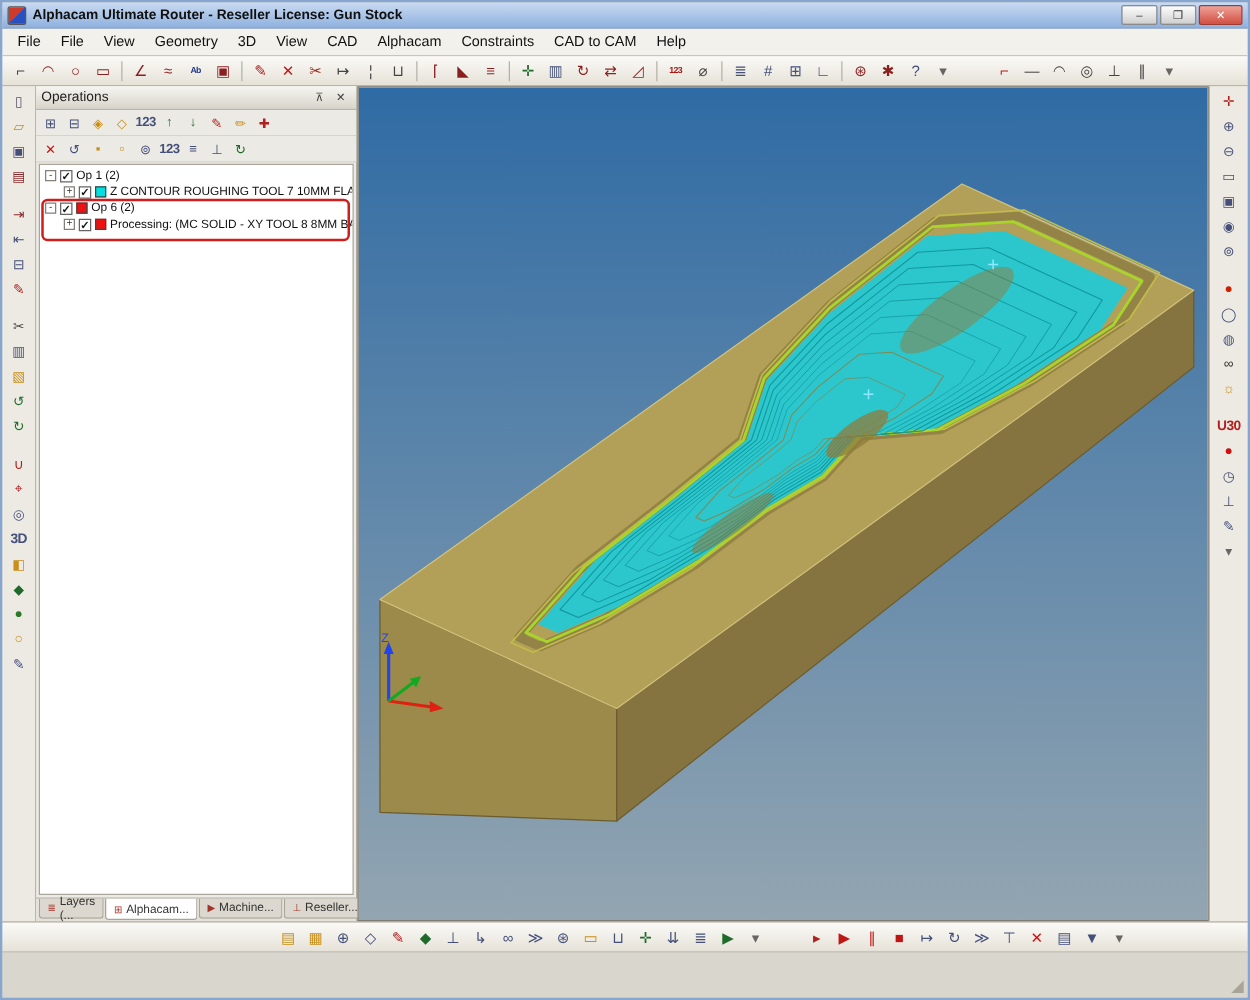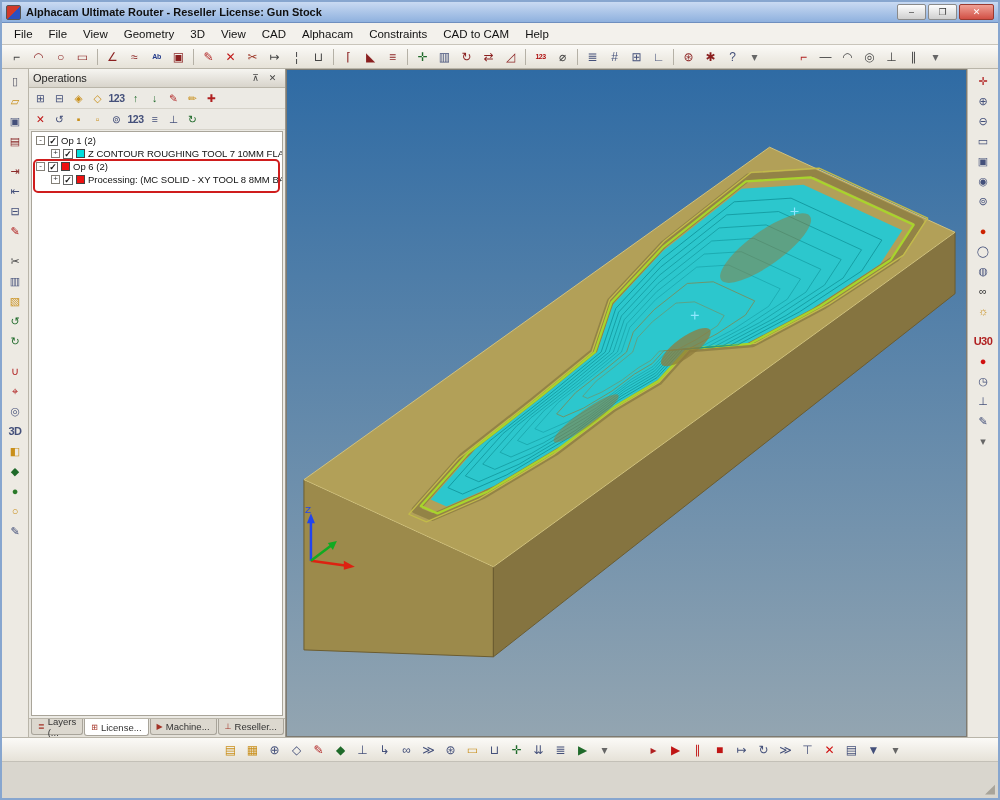--- a/index.html
+++ b/index.html
@@ -233,21 +233,21 @@
             <span class="tree-label">Processing: (MC SOLID - XY   TOOL 8   8MM BALL)</span>
           </div>
         </div>
       <div class="ops-tabs" id="ops-tabs">
           <span class="ptab">
             <span class="ticon">≣</span>
             <span>Layers (...</span>
           </span>
           <span class="ptab active">
             <span class="ticon">⊞</span>
-            <span>License...</span>
+            <span>Alphacam...</span>
           </span>
           <span class="ptab">
             <span class="ticon">▶</span>
             <span>Machine...</span>
           </span>
           <span class="ptab">
             <span class="ticon">⊥</span>
             <span>Reseller...</span>
           </span>
         </div>

